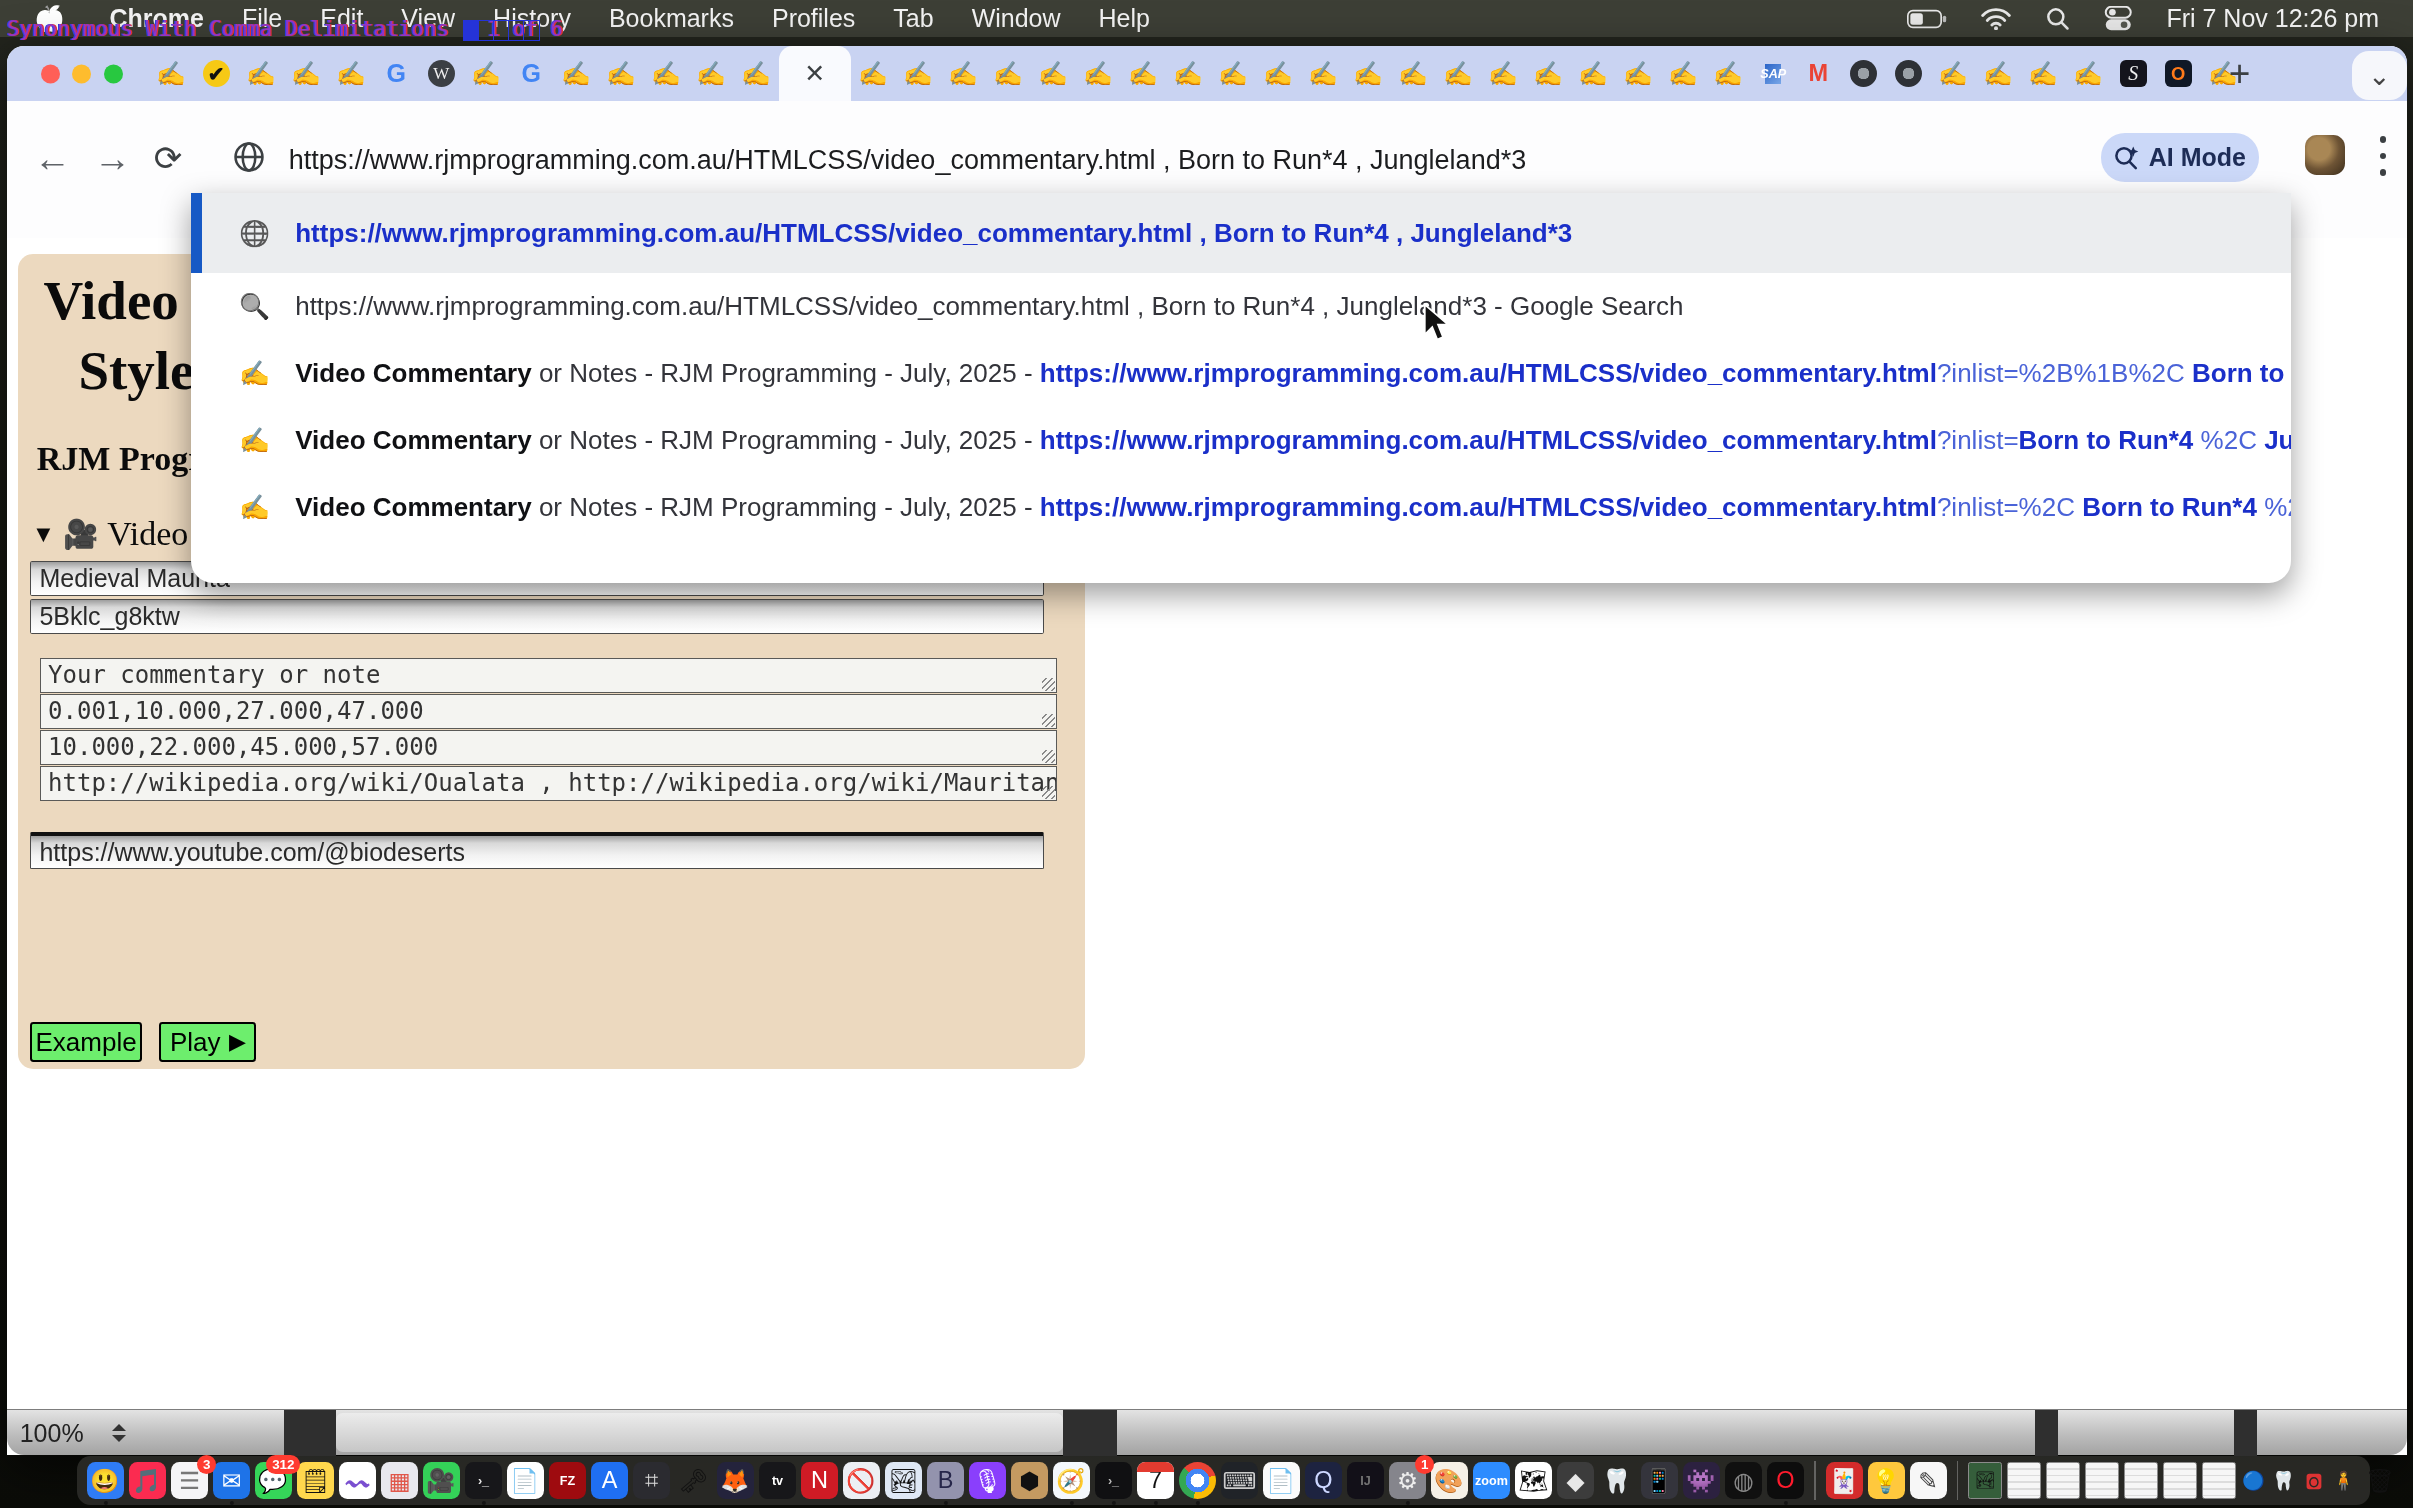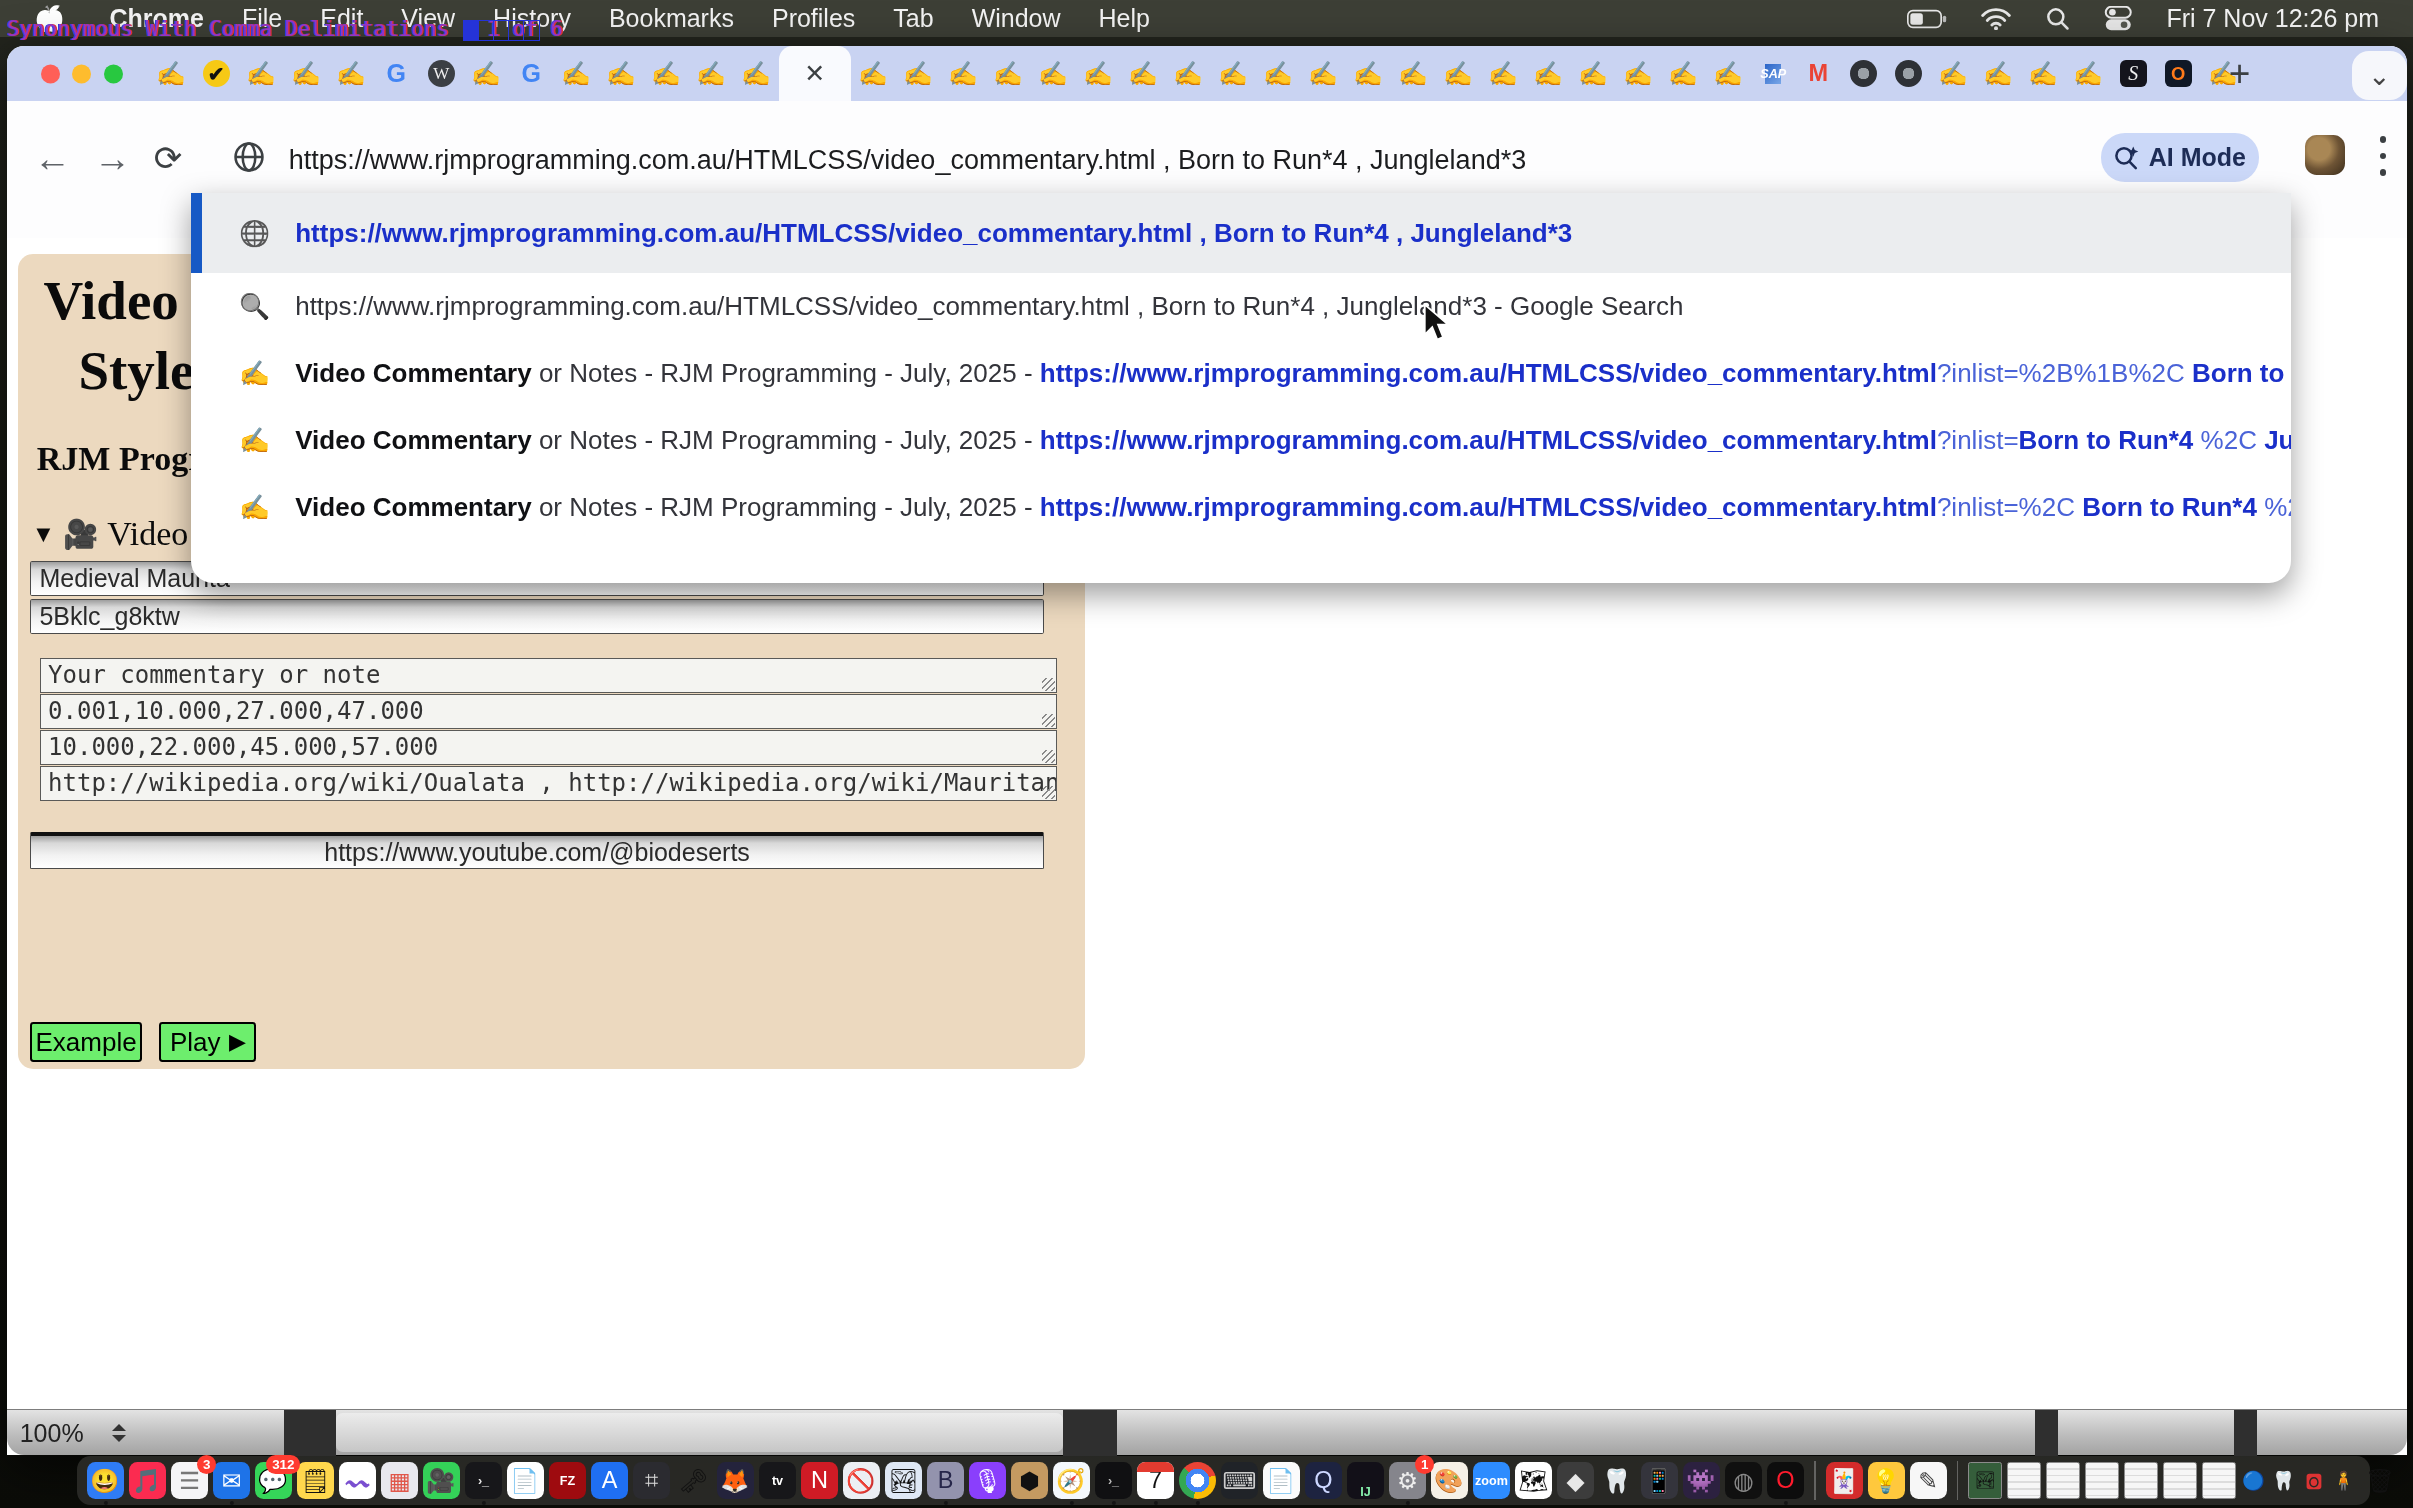--- a/index.html
+++ b/index.html
@@ -86,21 +86,21 @@
   #ptitle2{position:absolute;left:60px;top:85px;font-family:"Liberation Serif",serif;font-weight:700;font-size:55px;color:#0b0b0b;white-space:nowrap;}
   #pheading{position:absolute;left:18.4px;top:186px;font-family:"Liberation Serif",serif;font-weight:700;font-size:34px;color:#0b0b0b;white-space:nowrap;}
   #pdetails{position:absolute;left:13.4px;top:261px;display:flex;align-items:center;gap:8.4px;font-family:"Liberation Serif",serif;font-size:34px;color:#0b0b0b;}
   #pdetails .marker{font-size:23.5px;}
   #pdetails .cam{filter:grayscale(1) brightness(.9);font-size:28.5px;}
   .silverin{position:absolute;left:11.7px;width:1014px;height:35px;border:1.7px solid #4a4a4a;border-radius:1.7px;
     background:linear-gradient(180deg,#9e9e9e 0%,#d8d8d8 22%,#f2f2f2 60%,#ffffff 100%);
     font-family:"Liberation Sans",sans-serif;font-size:25px;color:#2a2a2a;padding:0 8.4px;}
   #in-title{top:307px;}
   #in-vid{top:345px;}
-  #in-channel{top:578px;border-top:4.2px solid #111;height:37px;text-align:center;}
+  #in-channel{top:578px;border-top:4.2px solid #111;height:37px;}
   .tawrap{position:absolute;left:22px;width:1017px;}
   .tawrap textarea{width:100%;height:100%;resize:none;border:1.7px solid #5a5a58;background:#f4f4f1;
     font-family:"DejaVu Sans Mono",monospace;font-size:24px;color:#333;padding:1.7px 6.7px;overflow:hidden;white-space:nowrap;}
   .tawrap{height:35px;}
   .tawrap::after{content:"";position:absolute;right:2.5px;bottom:2.5px;width:12.6px;height:12.6px;
     background:repeating-linear-gradient(135deg,transparent 0 2.5px,#8a8a8a 2.5px 4.2px);pointer-events:none;}
   #ta-comm{top:404px;}#ta-start{top:440px;}#ta-stop{top:476px;}#ta-links{top:512px;}
   .greenbtn{position:absolute;top:768px;height:40px;background:#6dee6d;border:2.5px solid #000;border-radius:3.4px;
     display:flex;align-items:center;justify-content:center;gap:8.4px;font-size:26px;color:#000;padding:0 13.4px;}
   #btn-example{left:11.7px;width:112px;}
@@ -536,21 +536,21 @@
       </div>
       <div class="dicon" style="background: rgb(32, 35, 40); color: rgb(204, 204, 204);">
         <span>⌨</span>
       </div>
       <div class="dicon" style="background: rgb(251, 251, 251);">
         <span>📄</span>
       </div>
       <div class="dicon" style="background: rgb(29, 35, 64); color: rgb(205, 216, 255);">
         <span>Q</span>
       </div>
-      <div class="dicon small" style="background: rgb(18, 16, 24); color: #86efac; align-items: flex-end;">
+      <div class="dicon small" style="background: rgb(18, 16, 24); color: #737373;">
         <span>IJ</span>
       </div>
       <div class="dicon" style="background: rgb(133, 133, 140); color: rgb(238, 238, 238);">
         <span>⚙</span>
         <span class="bdg">1</span>
         <span class="rdot"></span>
       </div>
       <div class="dicon" style="background: rgb(246, 241, 231);">
         <span>🎨</span>
       </div>

